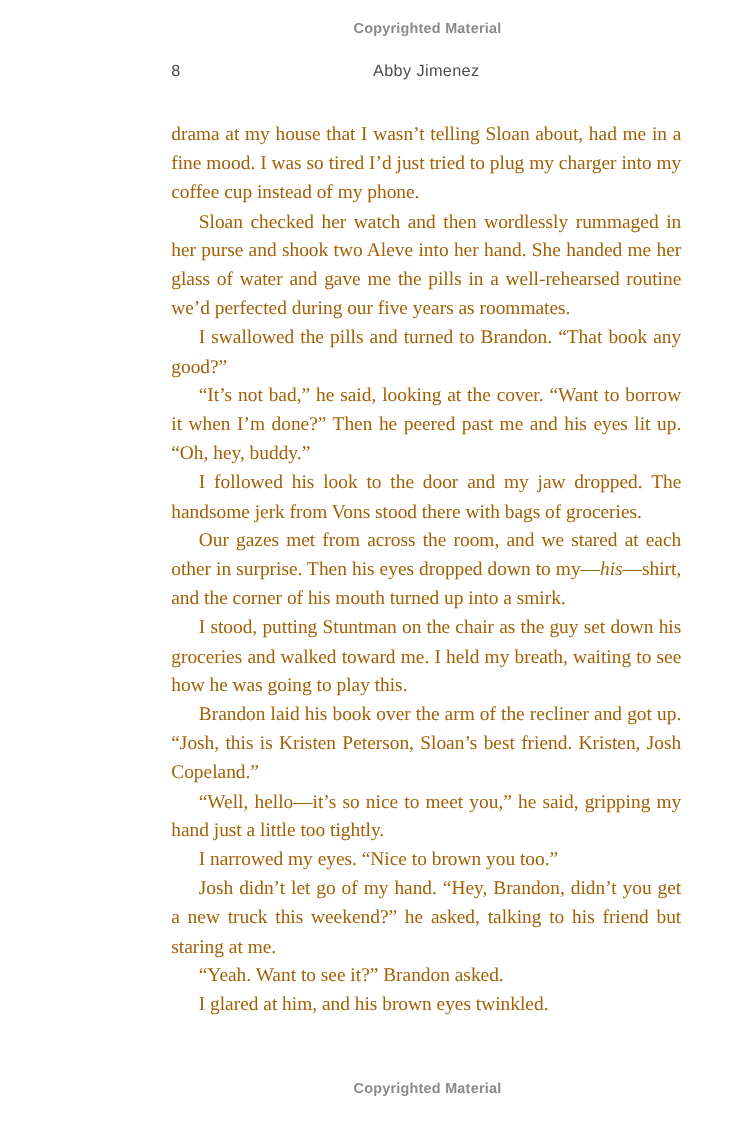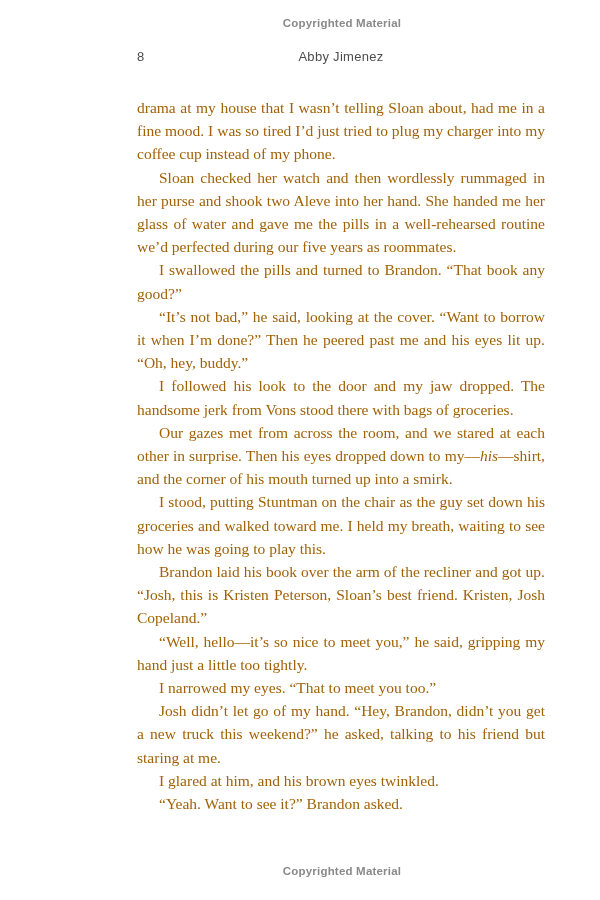--- a/index.html
+++ b/index.html
@@ -78,21 +78,21 @@
   <div class="page-body">
       <p class="para"><span>drama at my house that I wasn’t telling Sloan about, had me in a fine mood. I was so tired I’d just tried to plug my charger into my coffee cup instead of my phone.</span></p>
       <p class="para indent"><span>Sloan checked her watch and then wordlessly rummaged in her purse and shook two Aleve into her hand. She handed me her glass of water and gave me the pills in a well-rehearsed routine we’d perfected during our five years as roommates.</span></p>
       <p class="para indent"><span>I swallowed the pills and turned to Brandon. “That book any good?”</span></p>
       <p class="para indent"><span>“It’s not bad,” he said, looking at the cover. “Want to borrow it when I’m done?” Then he peered past me and his eyes lit up. “Oh, hey, buddy.”</span></p>
       <p class="para indent"><span>I followed his look to the door and my jaw dropped. The handsome jerk from Vons stood there with bags of groceries.</span></p>
       <p class="para indent"><span>Our gazes met from across the room, and we stared at each other in surprise. Then his eyes dropped down to my—</span><span class="italic">his</span><span>—shirt, and the corner of his mouth turned up into a smirk.</span></p>
       <p class="para indent"><span>I stood, putting Stuntman on the chair as the guy set down his groceries and walked toward me. I held my breath, waiting to see how he was going to play this.</span></p>
       <p class="para indent"><span>Brandon laid his book over the arm of the recliner and got up. “Josh, this is Kristen Peterson, Sloan’s best friend. Kristen, Josh Copeland.”</span></p>
       <p class="para indent"><span>“Well, hello—it’s so nice to meet you,” he said, gripping my hand just a little too tightly.</span></p>
-      <p class="para indent"><span>I narrowed my eyes. “That to meet you too.”</span></p>
+      <p class="para indent"><span>I narrowed my eyes. “Nice to brown you too.”</span></p>
       <p class="para indent"><span>Josh didn’t let go of my hand. “Hey, Brandon, didn’t you get a new truck this weekend?” he asked, talking to his friend but staring at me.</span></p>
+      <p class="para indent"><span>“Yeah. Want to see it?” Brandon asked.</span></p>
       <p class="para indent"><span>I glared at him, and his brown eyes twinkled.</span></p>
-      <p class="para indent"><span>“Yeah. Want to see it?” Brandon asked.</span></p>
     </div>
 
   <div class="copyright-notice copyright-bottom">Copyrighted Material</div>
 
 </div>
 
 </body></html>

